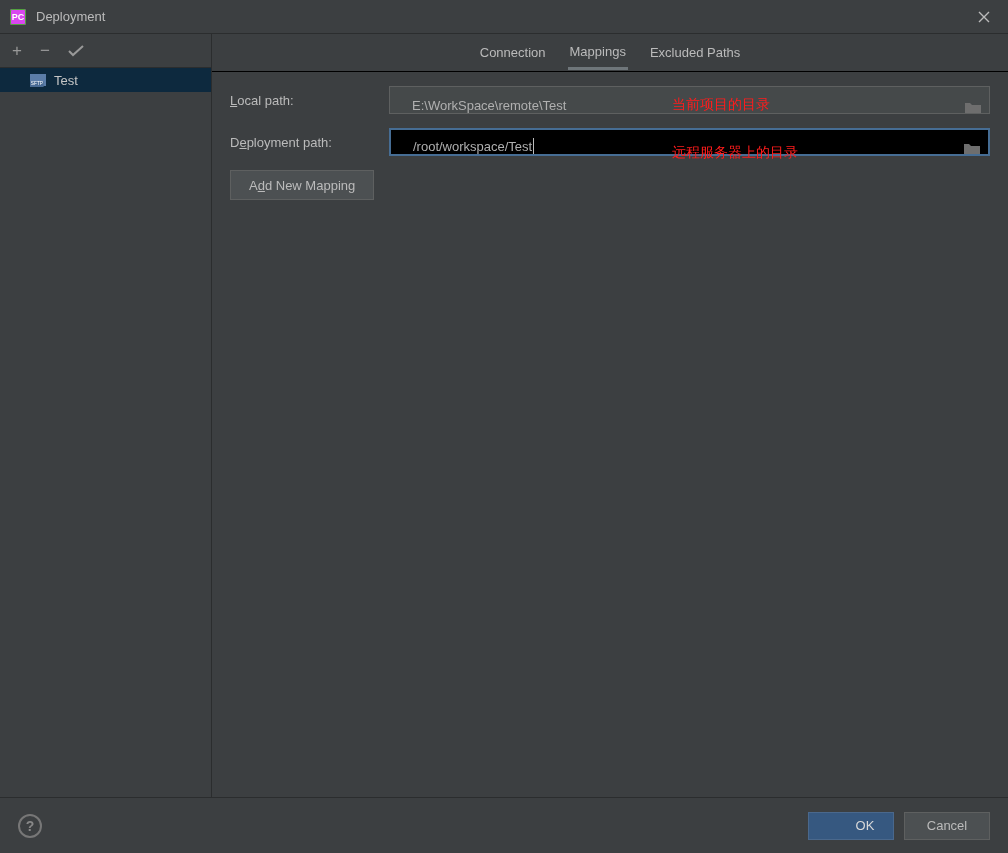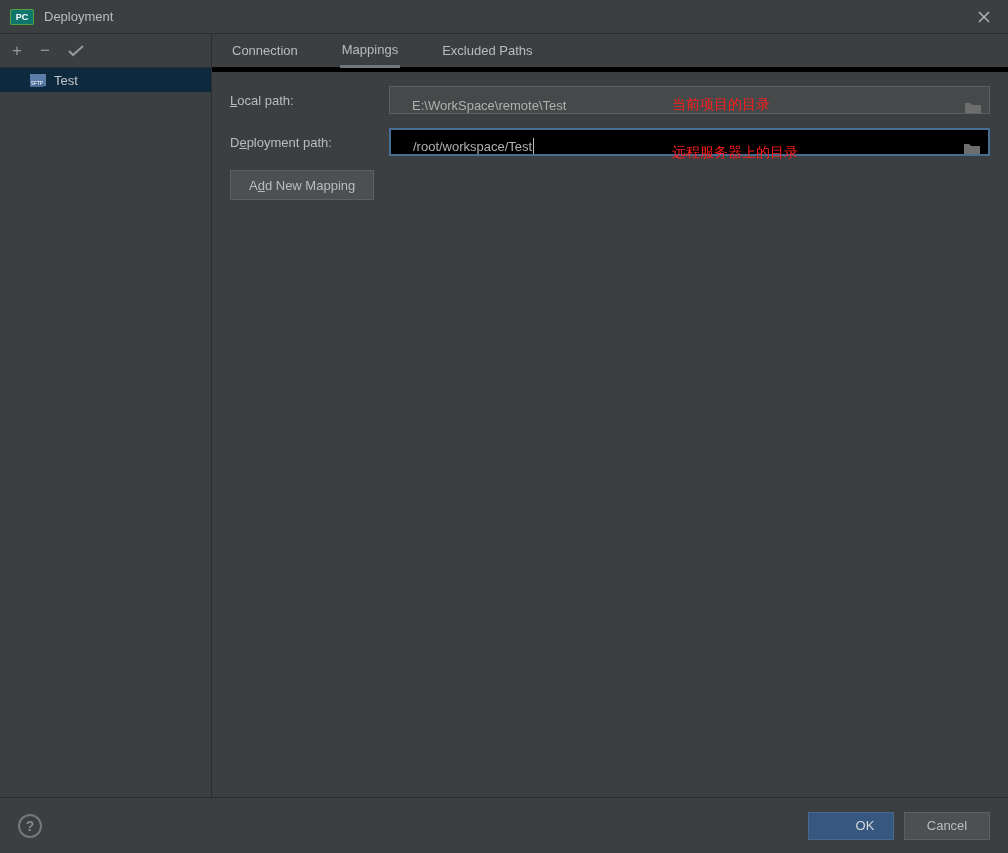--- a/index.html
+++ b/index.html
@@ -7,21 +7,21 @@
   width: 1008px; height: 853px;
   background: #3C3F41; color: #BBBBBB;
   font-family: "Segoe UI", Arial, sans-serif; font-size: 13px;
   overflow: hidden; position: relative;
 }
 .titlebar {
   height: 34px; background: #3C3F41; display: flex; align-items: center;
   padding: 0 10px; border-bottom: 1px solid #2B2D2E;
 }
 .titlebar .app-icon {
-  width: 24px; height: 16px; background: #0f766e; border-radius: 2px;
+  width: 16px; height: 16px; background: #d946ef; border-radius: 2px;
   display: flex; align-items: center; justify-content: center;
   font-size: 9px; font-weight: bold; color: #fff; margin-right: 10px;
   box-shadow: 0 0 0 1px #52A33F inset;
 }
 .titlebar .title { flex: 1; color: #BBBBBB; font-size: 13px; }
 .titlebar .close {
   width: 28px; height: 28px; display: flex; align-items: center; justify-content: center;
   color: #BBBBBB; font-size: 15px; cursor: pointer;
 }
 .main { display: flex; height: calc(100% - 34px - 56px); }
@@ -43,22 +43,22 @@
 }
 .server-item .srv-icon::after {
   content: "SFTP"; position: absolute; font-size: 6px; color: #fff;
   left: 0; bottom: -1px; transform: scale(.8); transform-origin: left bottom;
   background: #4A6B94; padding: 0 1px; line-height: 7px;
 }
 .content {
   flex: 1; padding: 0 18px 18px 18px; overflow: hidden;
 }
 .tabs {
-  display: flex; gap: 40px; height: 38px; align-items: center;
-  border-bottom: 5px solid #000000; margin: 0 -18px 12px -18px; padding: 0 18px;
+  display: flex; gap: 20px; height: 38px; align-items: center;
+  border-bottom: 1px solid #000000; margin: 0 -18px 12px -18px; padding: 0 18px; justify-content: center;
 }
 .tab { color: #BBBBBB; padding: 8px 2px; cursor: pointer; }
 .tab.active { color: #BBBBBB; border-bottom: 3px solid #6F767A; margin-bottom: -1px; }
 .form-row { display: flex; align-items: center; margin-top: 14px; gap: 25px; }
 .form-row:first-of-type { margin-top: 10px; }
 .form-label {
   width: 134px; color: #BBBBBB; font-size: 13px;
 }
 .form-label .ul { text-decoration: underline; }
 .form-field {

